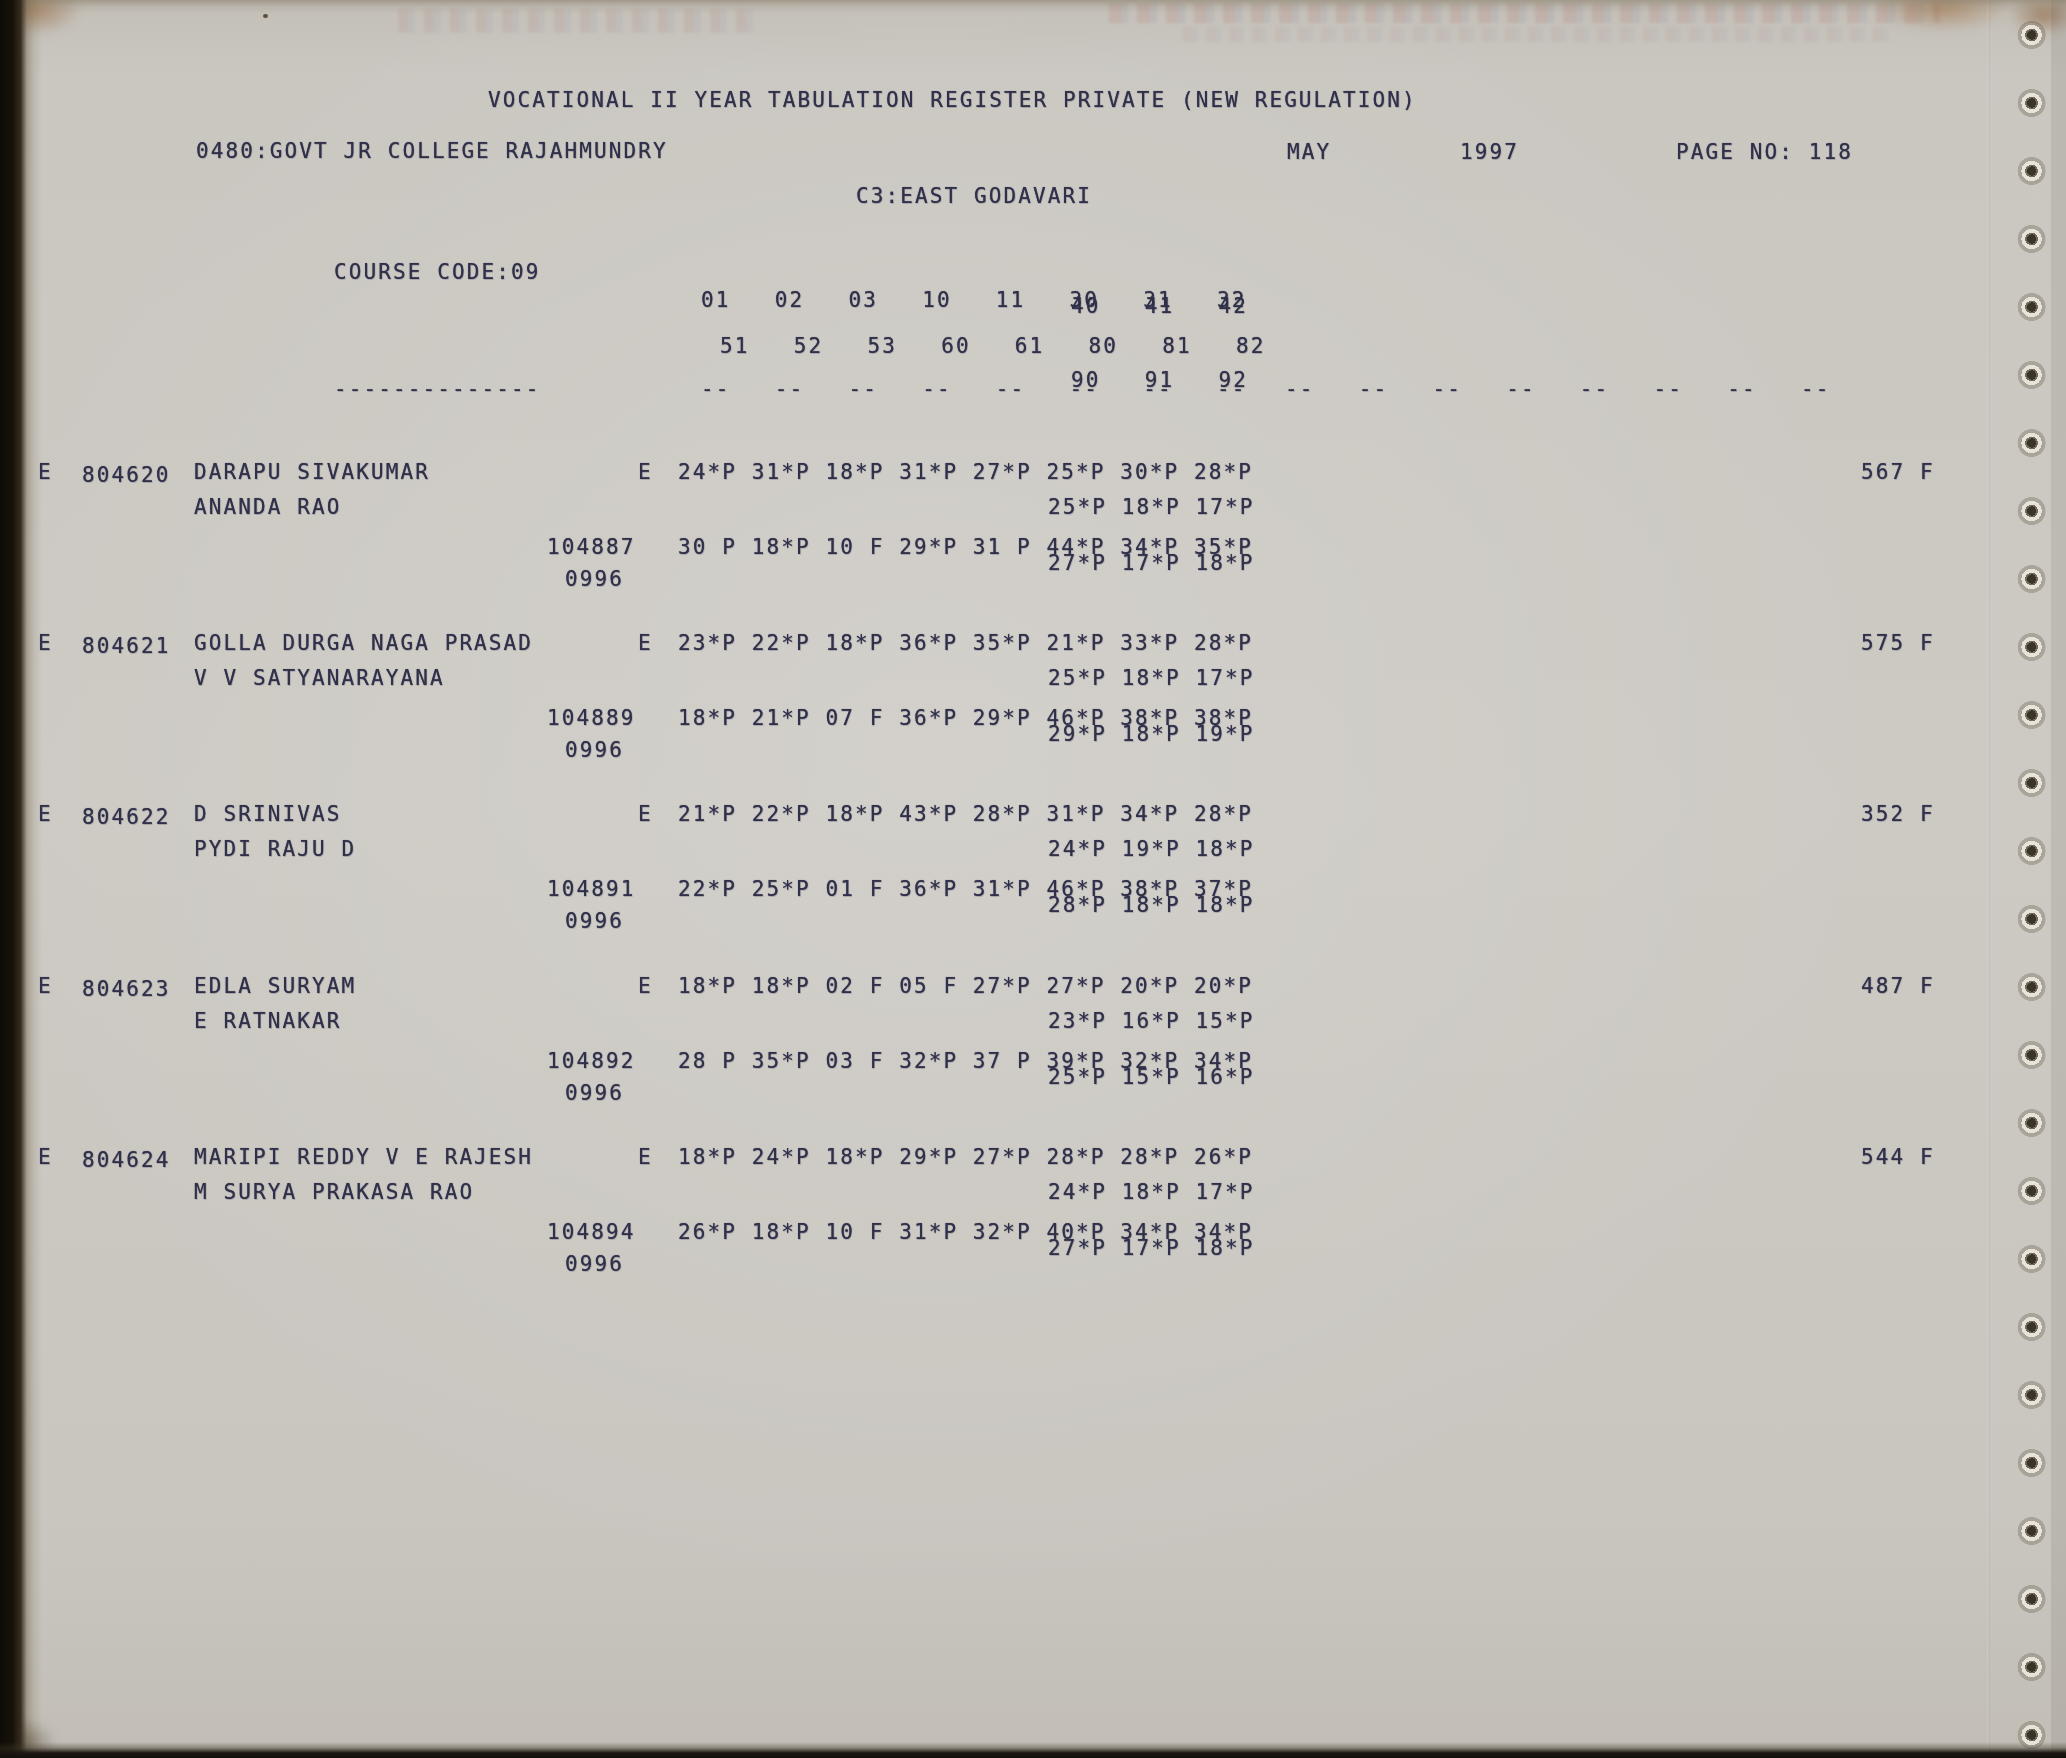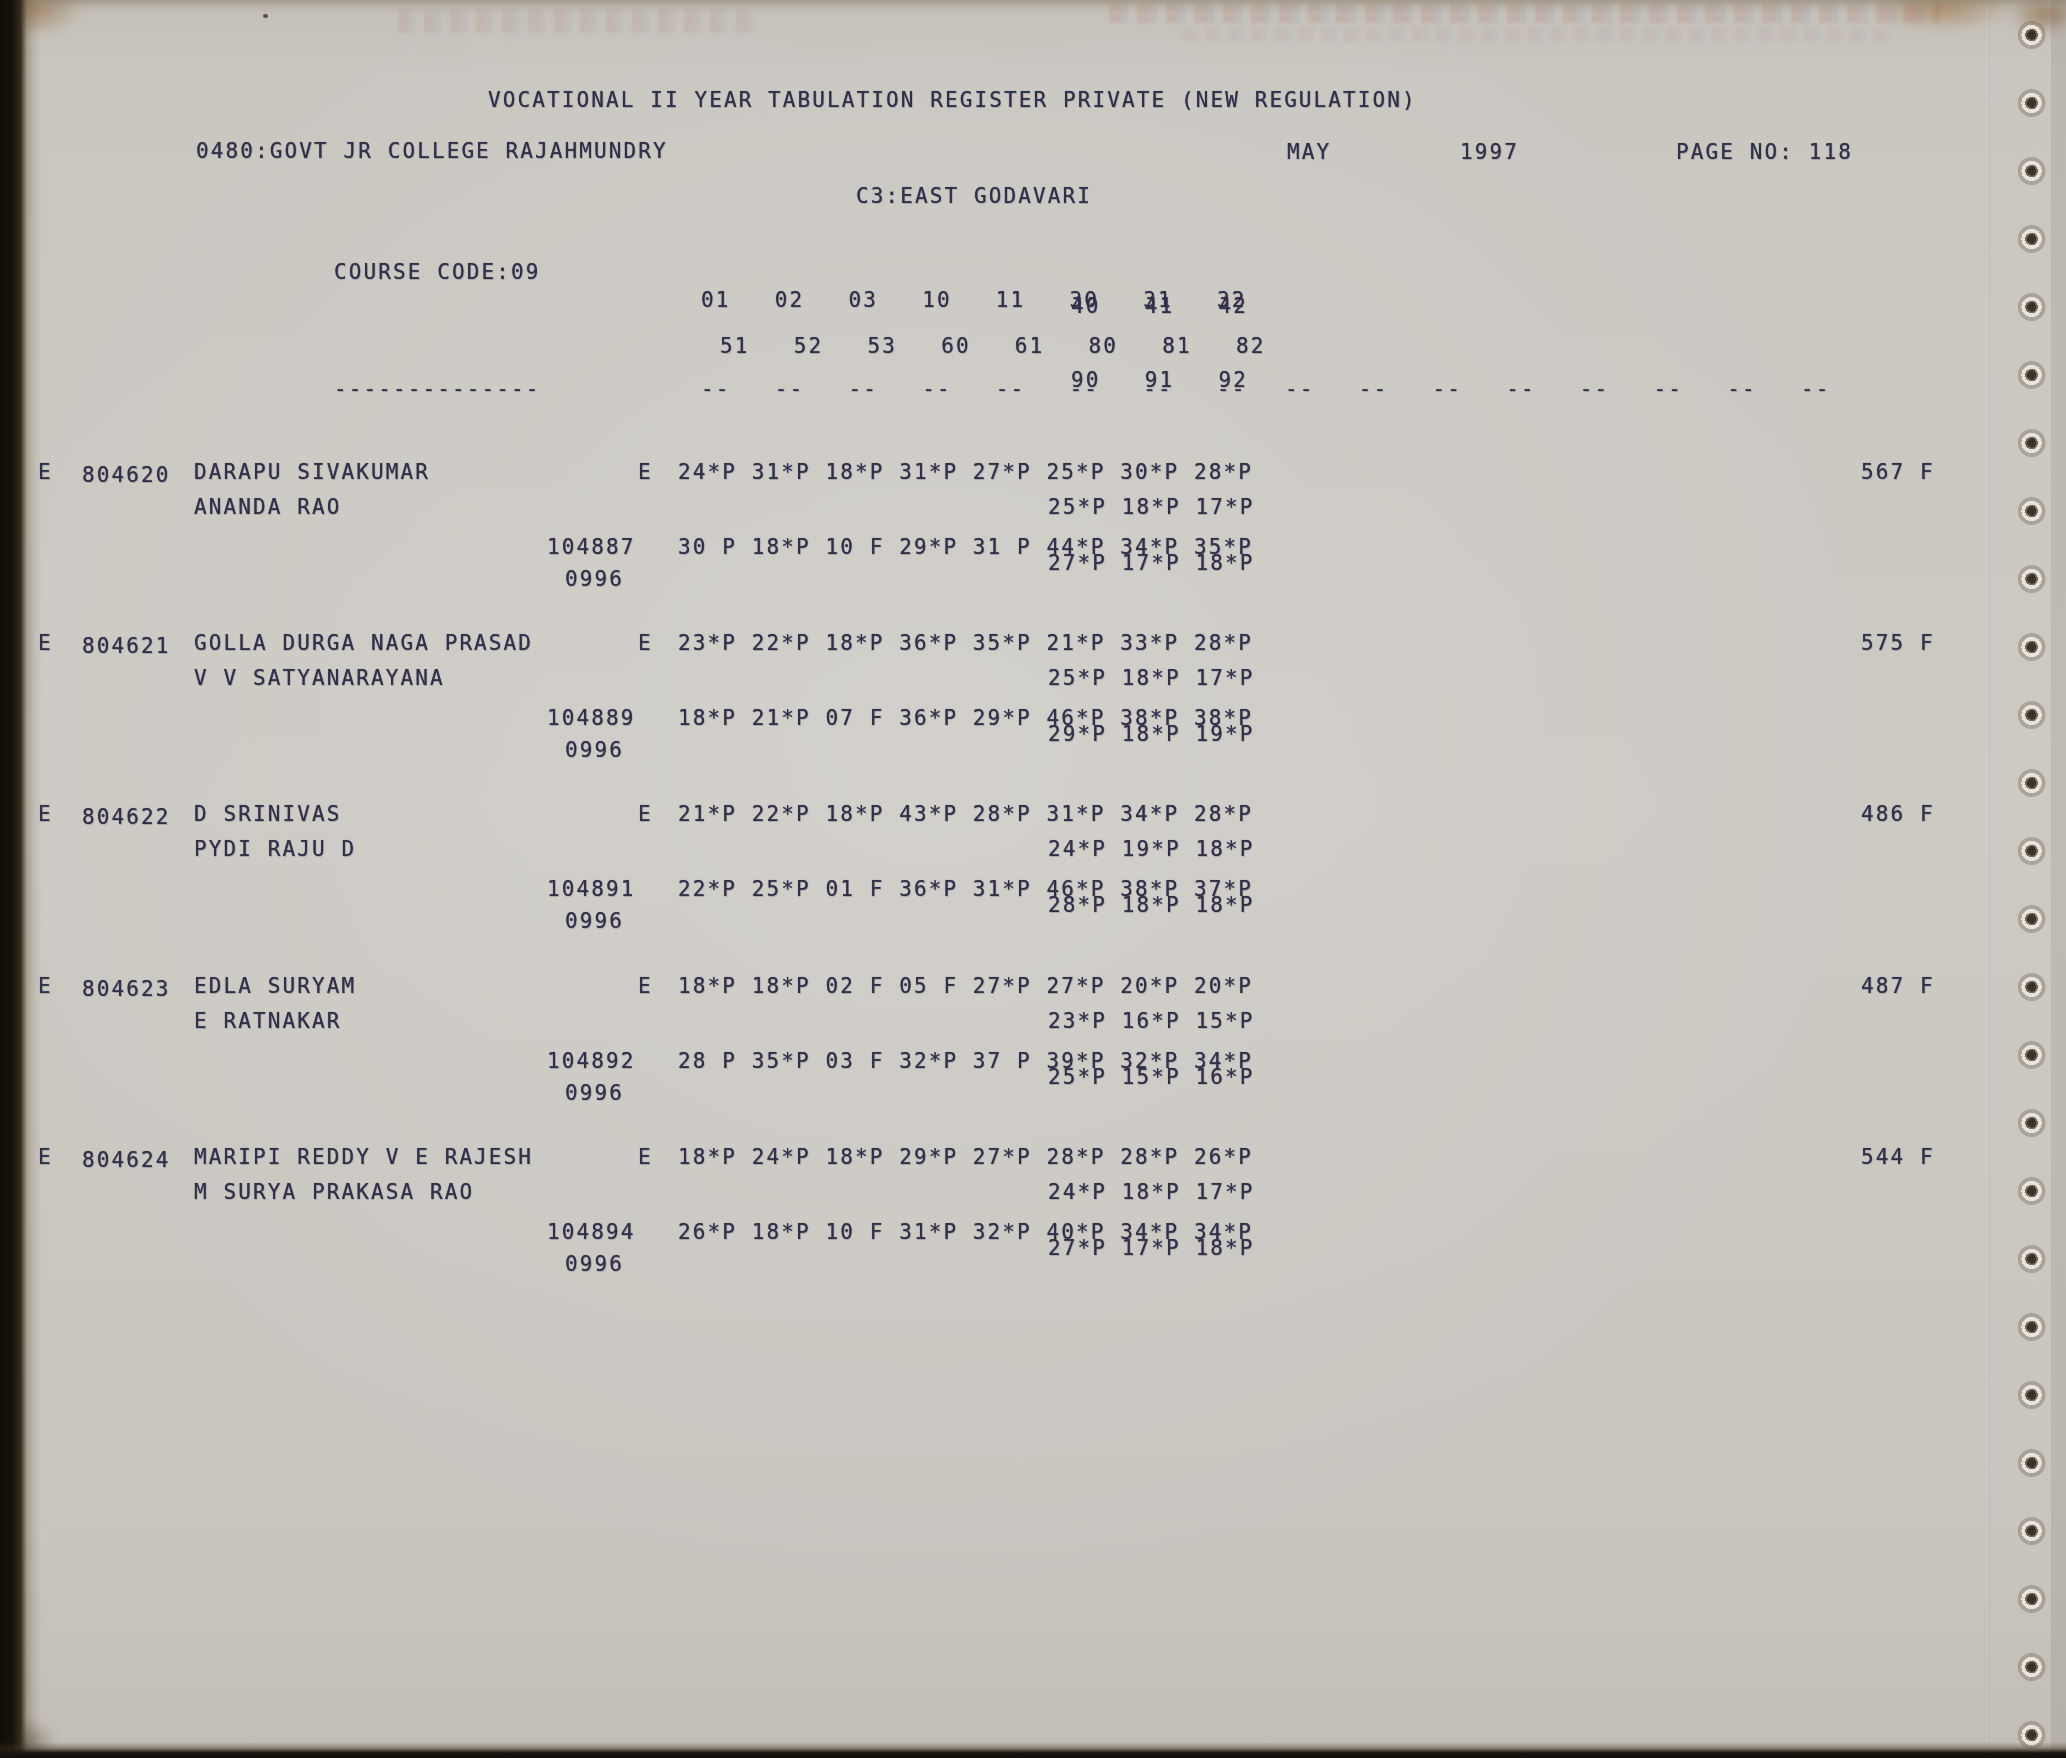--- a/index.html
+++ b/index.html
@@ -153,21 +153,21 @@
       <pre class="t reg">804622</pre>
       <pre class="t nm">D SRINIVAS</pre>
       <pre class="t fn">PYDI RAJU D</pre>
       <pre class="t f2">E</pre>
       <pre class="t m1">21*P 22*P 18*P 43*P 28*P 31*P 34*P 28*P</pre>
       <pre class="t m1b">24*P 19*P 18*P</pre>
       <pre class="t ht">104891</pre>
       <pre class="t m2">22*P 25*P 01 F 36*P 31*P 46*P 38*P 37*P</pre>
       <pre class="t mc">0996</pre>
       <pre class="t m2b">28*P 18*P 18*P</pre>
-      <pre class="t tot">486 F</pre>
+      <pre class="t tot">352 F</pre>
     </section>
 
     <section class="student s3">
       <pre class="t f1">E</pre>
       <pre class="t reg">804623</pre>
       <pre class="t nm">EDLA SURYAM</pre>
       <pre class="t fn">E RATNAKAR</pre>
       <pre class="t f2">E</pre>
       <pre class="t m1">18*P 18*P 02 F 05 F 27*P 27*P 20*P 20*P</pre>
       <pre class="t m1b">23*P 16*P 15*P</pre>

